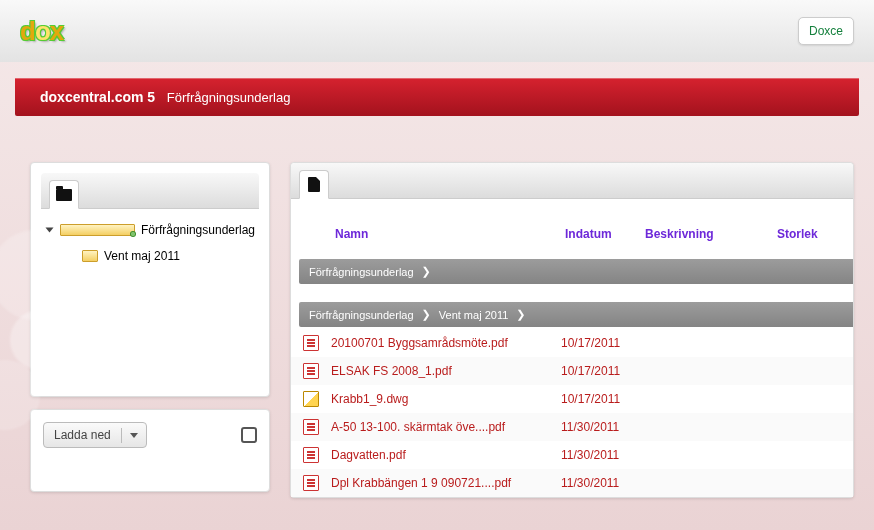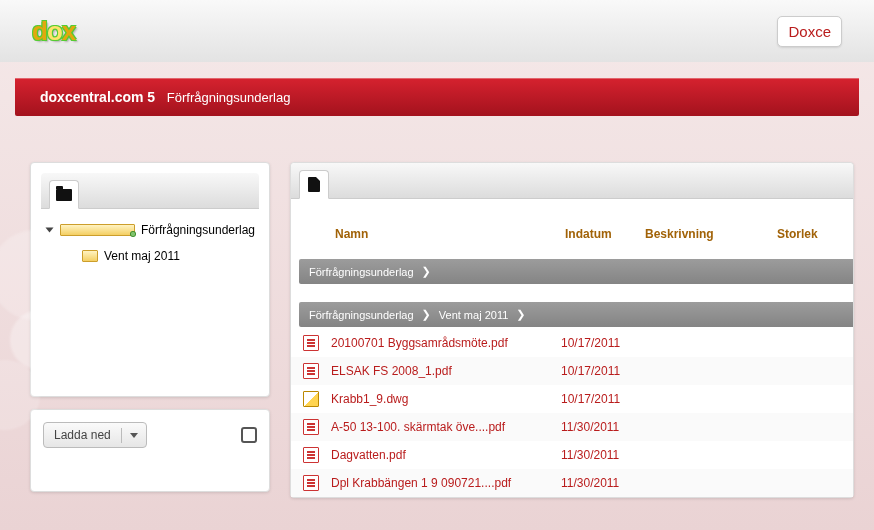--- a/index.html
+++ b/index.html
@@ -3,26 +3,26 @@
   <meta charset="utf-8">
   <style>
     *{margin:0;padding:0;box-sizing:border-box;font-family:Arial,Helvetica,sans-serif}
     :root{
       --pale1:#f5e9e9;--pale2:#ead3d4;--red1:#d6222f;--red2:#a3121d;
       --gold1:#ffe36b;--gold2:#e2a80d;--panel:#fff;--muted:#8b8b8b;
       --rowalt:#fafafa;--chrome1:#f8f8f8;--chrome2:#dcdcdc;--bar:#8e8e8e
     }
     body{background:linear-gradient(180deg,var(--pale1) 0%,var(--pale2) 100%);min-height:530px;overflow:hidden}
     .deco-circle{position:absolute;border-radius:50%;background:rgba(255,255,255,.35);filter:blur(1px)}
-    .topbar{height:62px;padding:12px 32px;display:flex;justify-content:space-between;align-items:center;background:linear-gradient(180deg,#f9f9f9 0%,#e3e3e3 100%)}
+    .topbar{height:62px;padding:12px 20px;display:flex;justify-content:space-between;align-items:center;background:linear-gradient(180deg,#f9f9f9 0%,#e3e3e3 100%)}
     .logo{font-size:26px;font-weight:900;color:var(--gold2);
       text-shadow:-1px -1px 0 #5c3,-1px 1px 0 #5c3,1px -1px 0 #5c3,1px 1px 0 #5c3,2px 2px 2px rgba(0,0,0,.25);
       font-family:"Trebuchet MS",sans-serif;letter-spacing:-1px}
     .logo .o1{color:var(--gold1)}
-    .btn-right{background:#fff;border:1px solid #ccc;border-radius:5px;padding:6px 10px;font-size:15px;color:#b91c1c;box-shadow:0 1px 2px rgba(0,0,0,.1)}
+    .btn-right{background:#fff;border:1px solid #ccc;border-radius:5px;padding:6px 10px;font-size:12px;color:#15803d;box-shadow:0 1px 2px rgba(0,0,0,.1)}
     .redbar{background:linear-gradient(180deg,var(--red1) 0%,var(--red2) 100%);color:#fff;height:38px;line-height:38px;padding:0 25px;font-size:13px;box-shadow:inset 0 1px rgba(255,255,255,.3);margin:16px 15px;border-radius:0 0 2px 2px}
     .redbar b{font-size:14px;margin-right:8px}
     .layout{display:flex;gap:20px;padding:30px 20px 0 30px}
     .sidebar{width:240px;display:flex;flex-direction:column;gap:12px}
     .panel{background:var(--panel);border:1px solid #ddd;border-radius:4px;box-shadow:0 1px 3px rgba(0,0,0,.12)}
     .tree{min-height:235px;padding:10px}
     .tab-strip{height:36px;background:linear-gradient(180deg,var(--chrome1) 0%,var(--chrome2) 100%);border-radius:4px 4px 0 0;border-bottom:1px solid #ccc;position:relative}
     .tab{position:absolute;left:8px;bottom:-1px;background:#fff;border:1px solid #ccc;border-bottom-color:#fff;border-radius:4px 4px 0 0;width:30px;height:29px;display:flex;align-items:center;justify-content:center}
     .tname{font-size:12px;padding:6px 0;display:flex;align-items:center;gap:6px}
     .twister{display:inline-block;width:0;height:0;border-left:5px solid #444;border-top:4px solid transparent;border-bottom:4px solid transparent;transform:rotate(90deg);margin:0 2px}
@@ -33,21 +33,21 @@
     .filesel{padding:12px 12px 20px}
     .dlrow{display:flex;justify-content:space-between;align-items:center;margin-bottom:23px}
     .dlbtn{display:inline-flex;align-items:center;background:linear-gradient(180deg,#fafafa,#e6e6e6);border:1px solid #bbb;border-radius:4px;font-size:12px;color:#444;overflow:hidden}
     .dlbtn span:first-child{padding:5px 10px}
     .caret{padding:5px 8px;border-left:1px solid #bbb}
     .caret::before{content:"";display:block;width:0;height:0;border-left:4px solid transparent;border-right:4px solid transparent;border-top:5px solid #555}
     .chk{width:16px;height:16px;border:2px solid #555;border-radius:3px}
     .lbl{font-size:12px;font-weight:700;color:#333}
     .main{flex:1;min-width:0}
     .content{padding:18px 0 0}
-    .headers{display:flex;font-size:12px;font-weight:700;color:#a16207;padding:10px 16px}
+    .headers{display:flex;font-size:12px;font-weight:700;color:#6d28d9;padding:10px 16px}
     .c-name{flex:0 0 230px}
     .c-date{flex:0 0 80px}
     .c-desc{flex:1}
     .c-size{flex:0 0 60px;text-align:left}
     .crumb{background:linear-gradient(180deg,#9c9c9c,#848484);margin:8px 0 2px 8px;padding:6px 10px;display:flex;align-items:center;gap:8px;border-radius:2px 0 0 2px}
     .crumb span{color:#fff;font-size:11px}
     .chev{color:#ddd;font-size:11px}
     .frow{display:flex;align-items:center;padding:6px 10px 6px 12px;font-size:12px;color:#b91c1c}
     .frow:nth-child(even){background:var(--rowalt)}
     .fico{width:16px;height:16px;margin-right:12px;position:relative}

